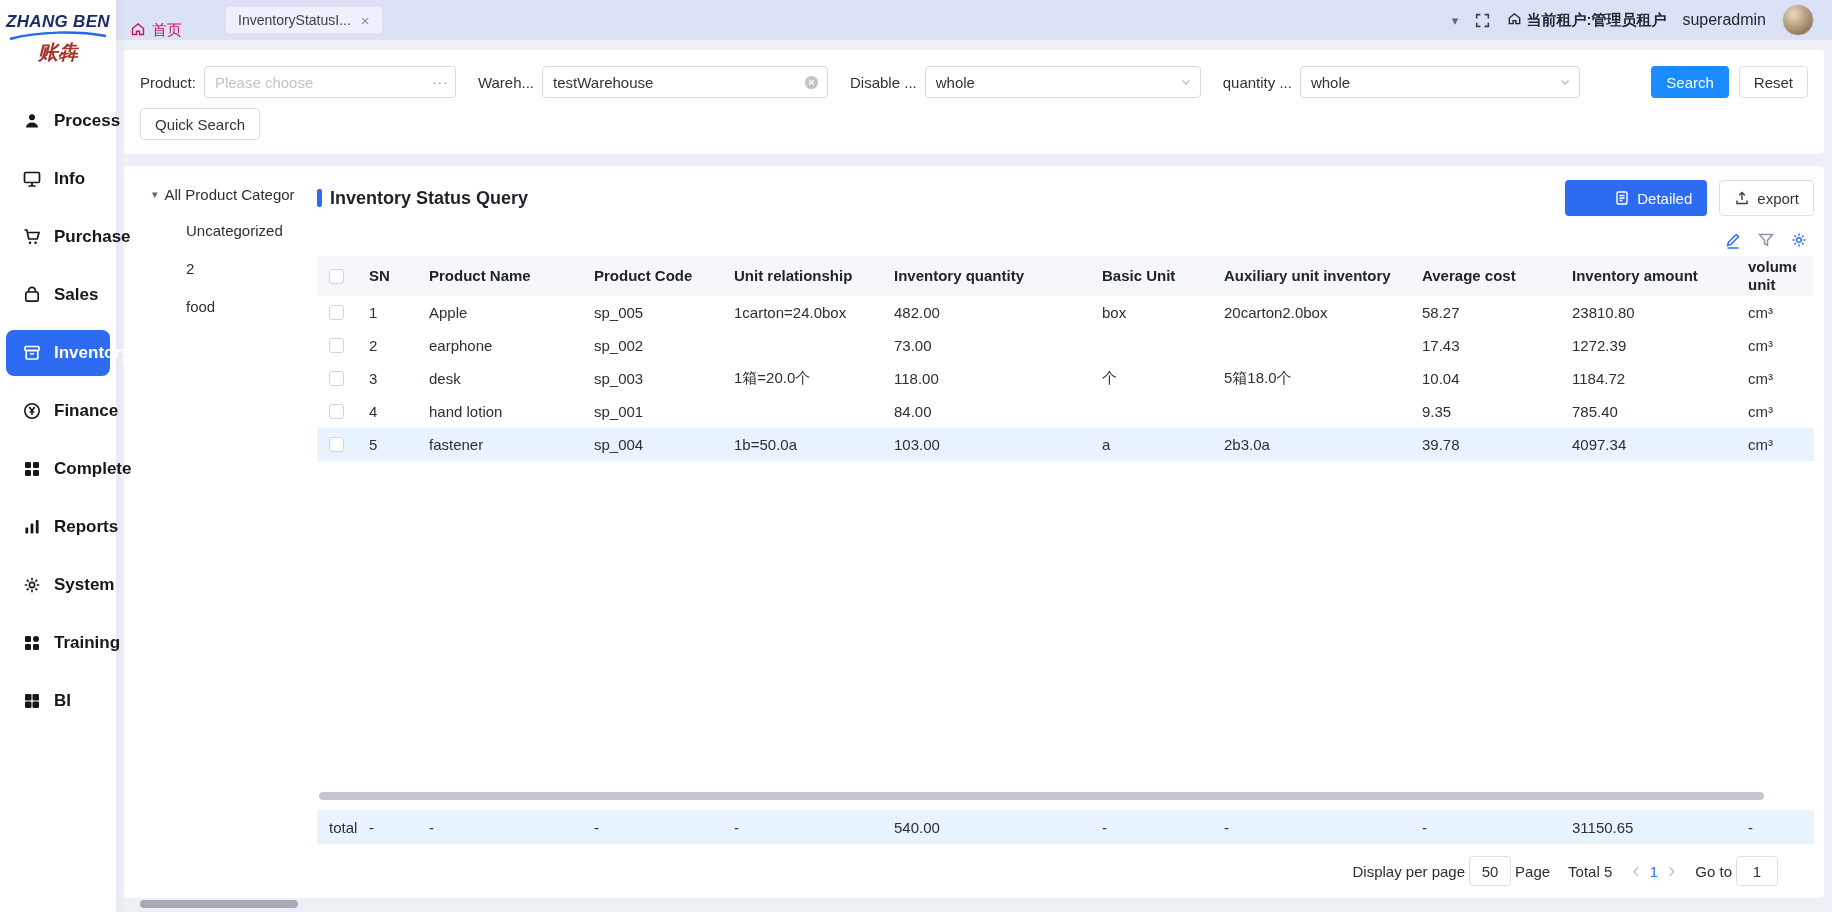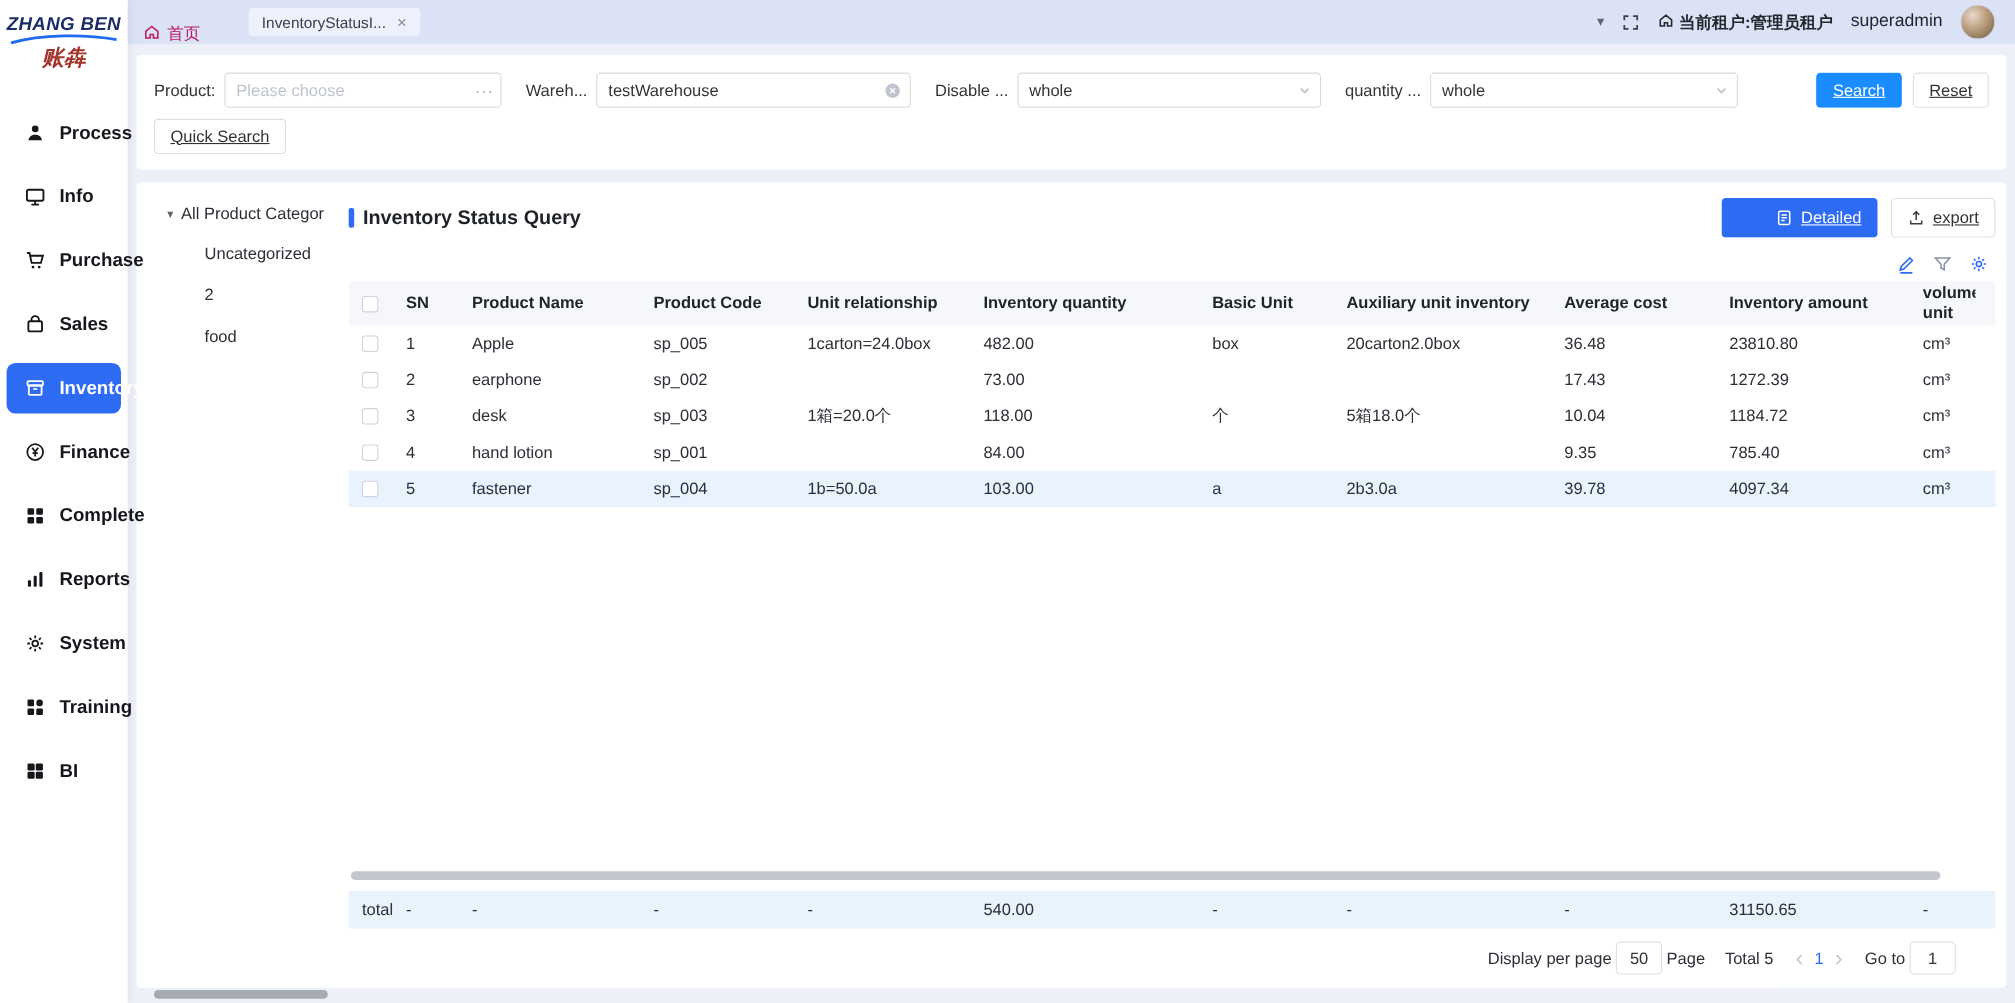--- a/index.html
+++ b/index.html
@@ -62,21 +62,21 @@
   .select { position:relative; display:flex; align-items:center; height:32px; border:1px solid #d9d9d9;
             border-radius:4px; background:#fff; margin-right:22px; padding:0 26px 0 10px; color:#333; cursor:pointer; }
   .select .chev { position:absolute; right:8px; display:flex; }
   .select .chev svg { width:12px; height:12px; }
   .w-product { width:252px; }
   .w-warehouse { width:286px; }
   .w-disable { width:276px; }
   .w-quantity { width:280px; }
   .w-serial { width:246px; margin-right:0; }
   .btn { display:inline-flex; align-items:center; justify-content:center; gap:7px; height:32px;
-         border-radius:4px; padding:0 14px; font-size:15px; font-family:inherit; cursor:pointer; border:1px solid transparent;text-decoration:underline; }
+         border-radius:4px; padding:0 14px; font-size:15px; font-family:inherit; cursor:pointer; border:1px solid transparent; }
   .btn-primary { background:var(--search,#1a8cff); color:#fff; }
   .btn-plain { background:#fff; border-color:#dcdfe6; color:#333; }
   .push-right { margin-left:auto; }
   .mr10 { margin-right:10px; }
   .qs-btn { margin-right:10px; }
 
   
   .panel-card { background:#fff; border-radius:4px; flex:1; display:flex; min-height:0; }
   .tree { width:193px; padding:20px 0 0 28px; flex-shrink:0; }
   .tree-root { display:flex; align-items:center; gap:7px; color:#2b2f36; cursor:pointer; }
@@ -388,21 +388,21 @@
               <div class="td">
                   <span class="checkbox"></span>
                 </div>
               <div class="td">1</div>
               <div class="td">Apple</div>
               <div class="td">sp_005</div>
               <div class="td">1carton=24.0box</div>
               <div class="td">482.00</div>
               <div class="td">box</div>
               <div class="td">20carton2.0box</div>
-              <div class="td">36.48</div>
+              <div class="td">58.27</div>
               <div class="td">23810.80</div>
               <div class="td">cm³</div>
             </div>
 
             <div class="grid-row t-row">
               <div class="td">
                   <span class="checkbox"></span>
                 </div>
               <div class="td">2</div>
               <div class="td">earphone</div>

